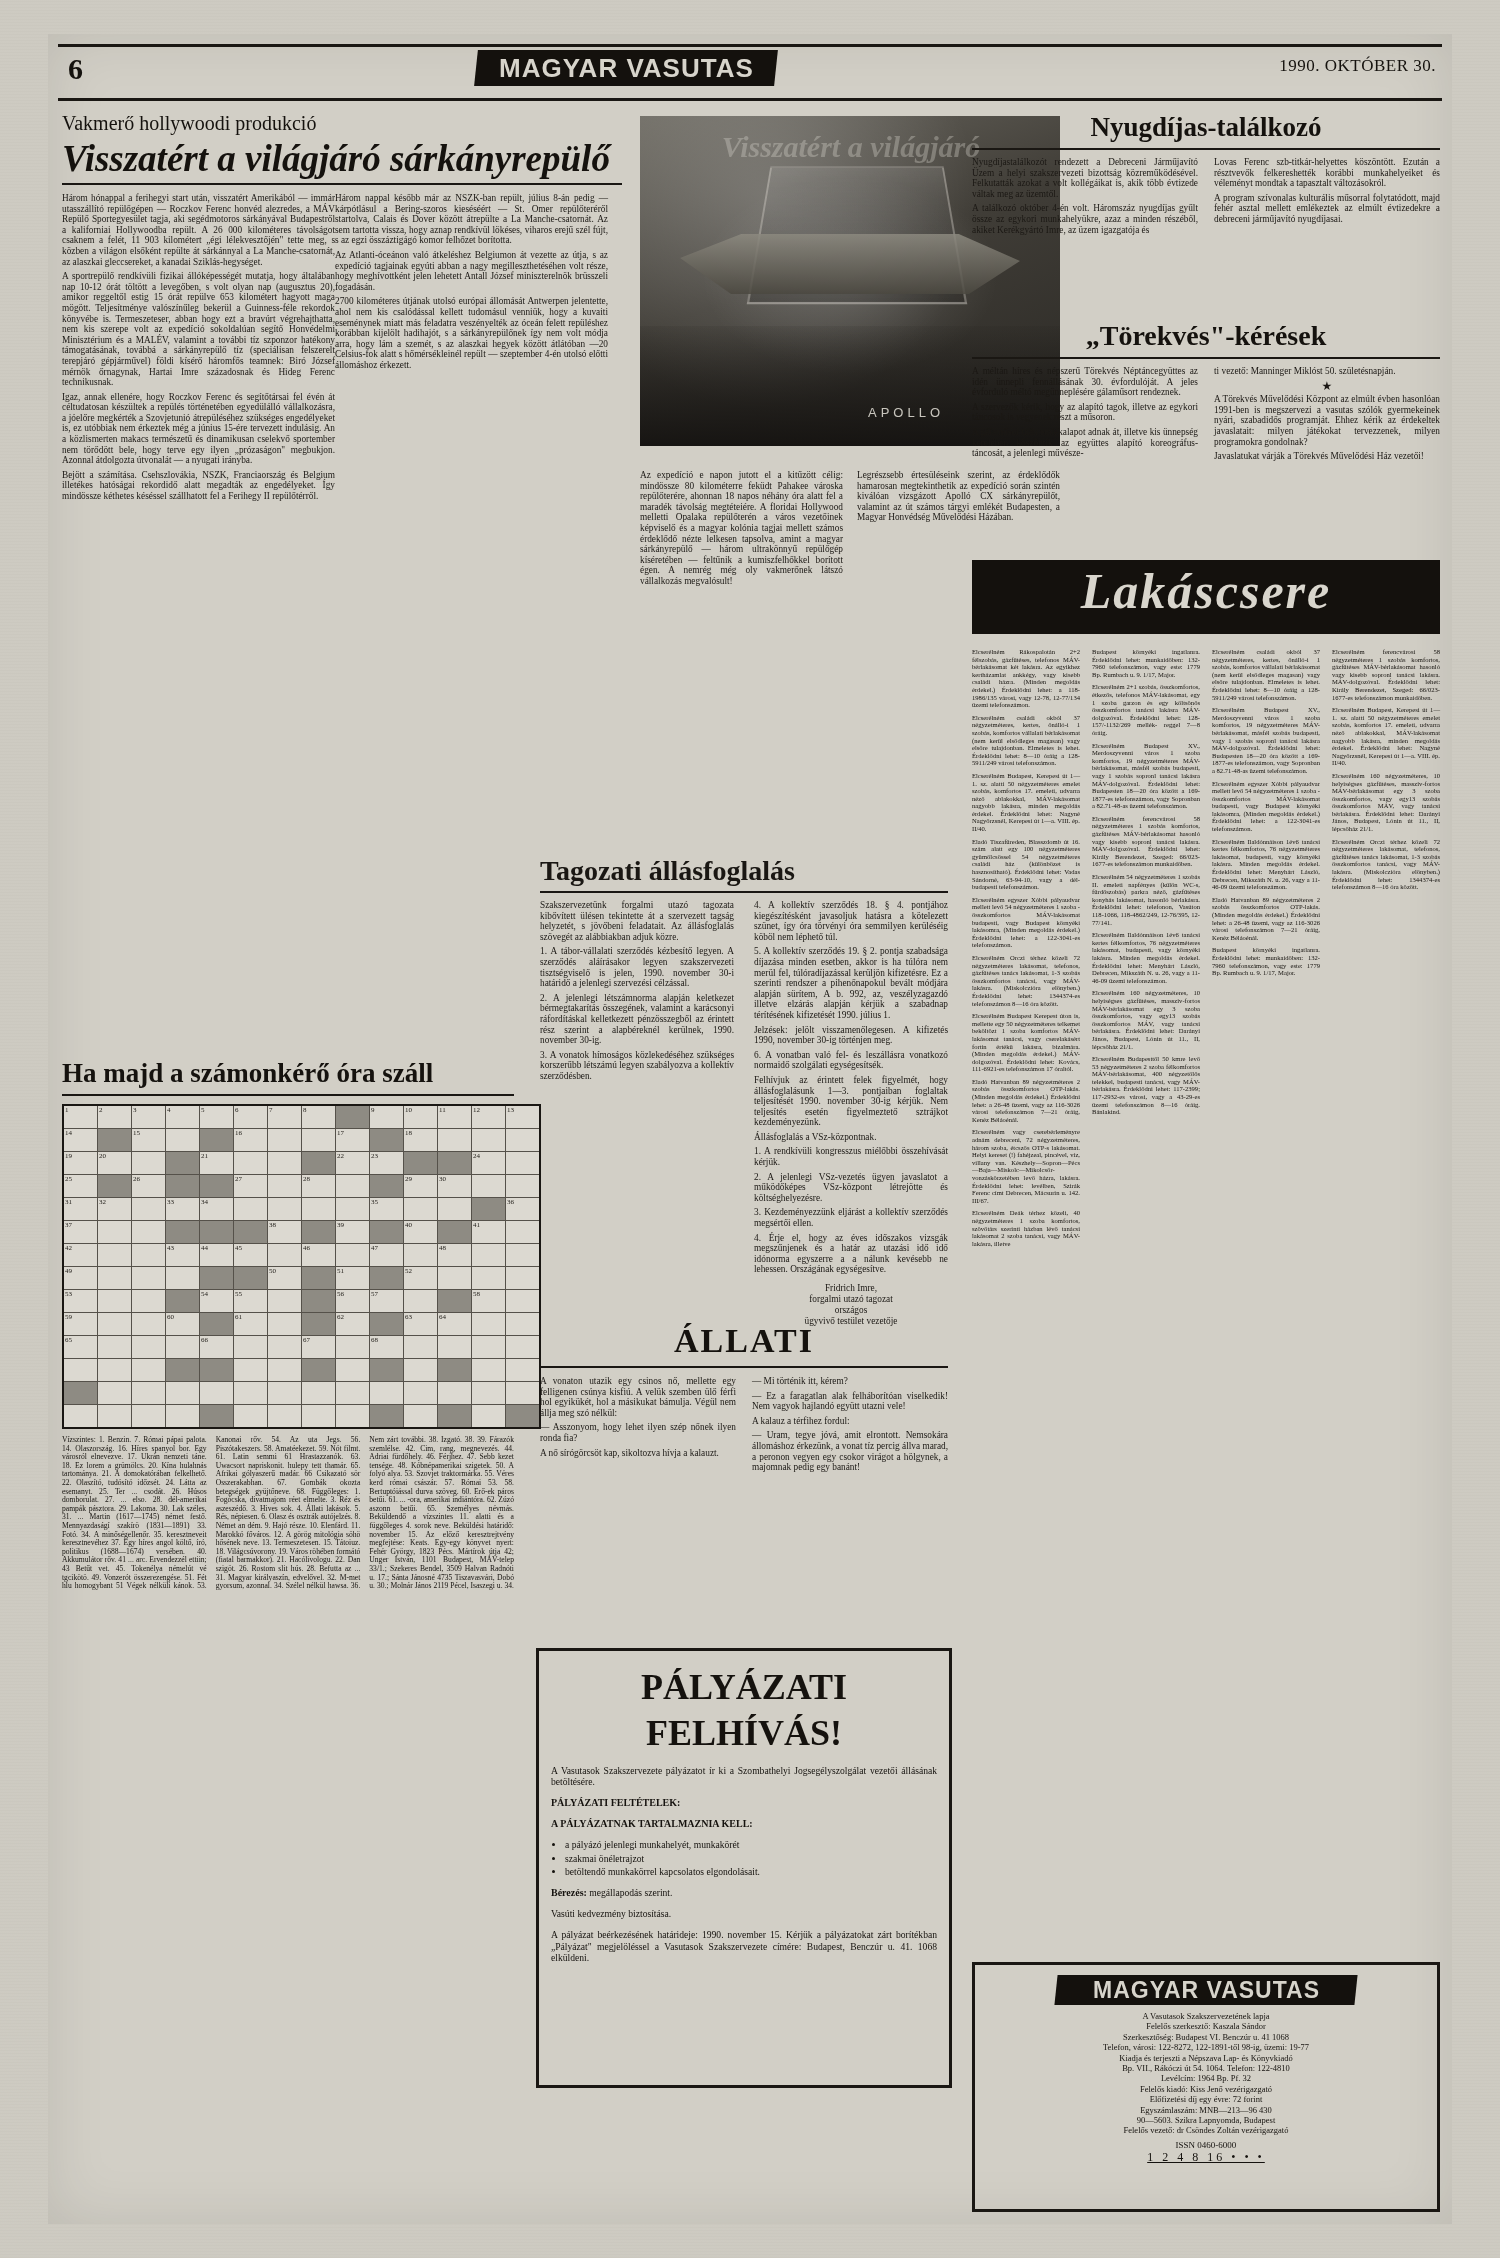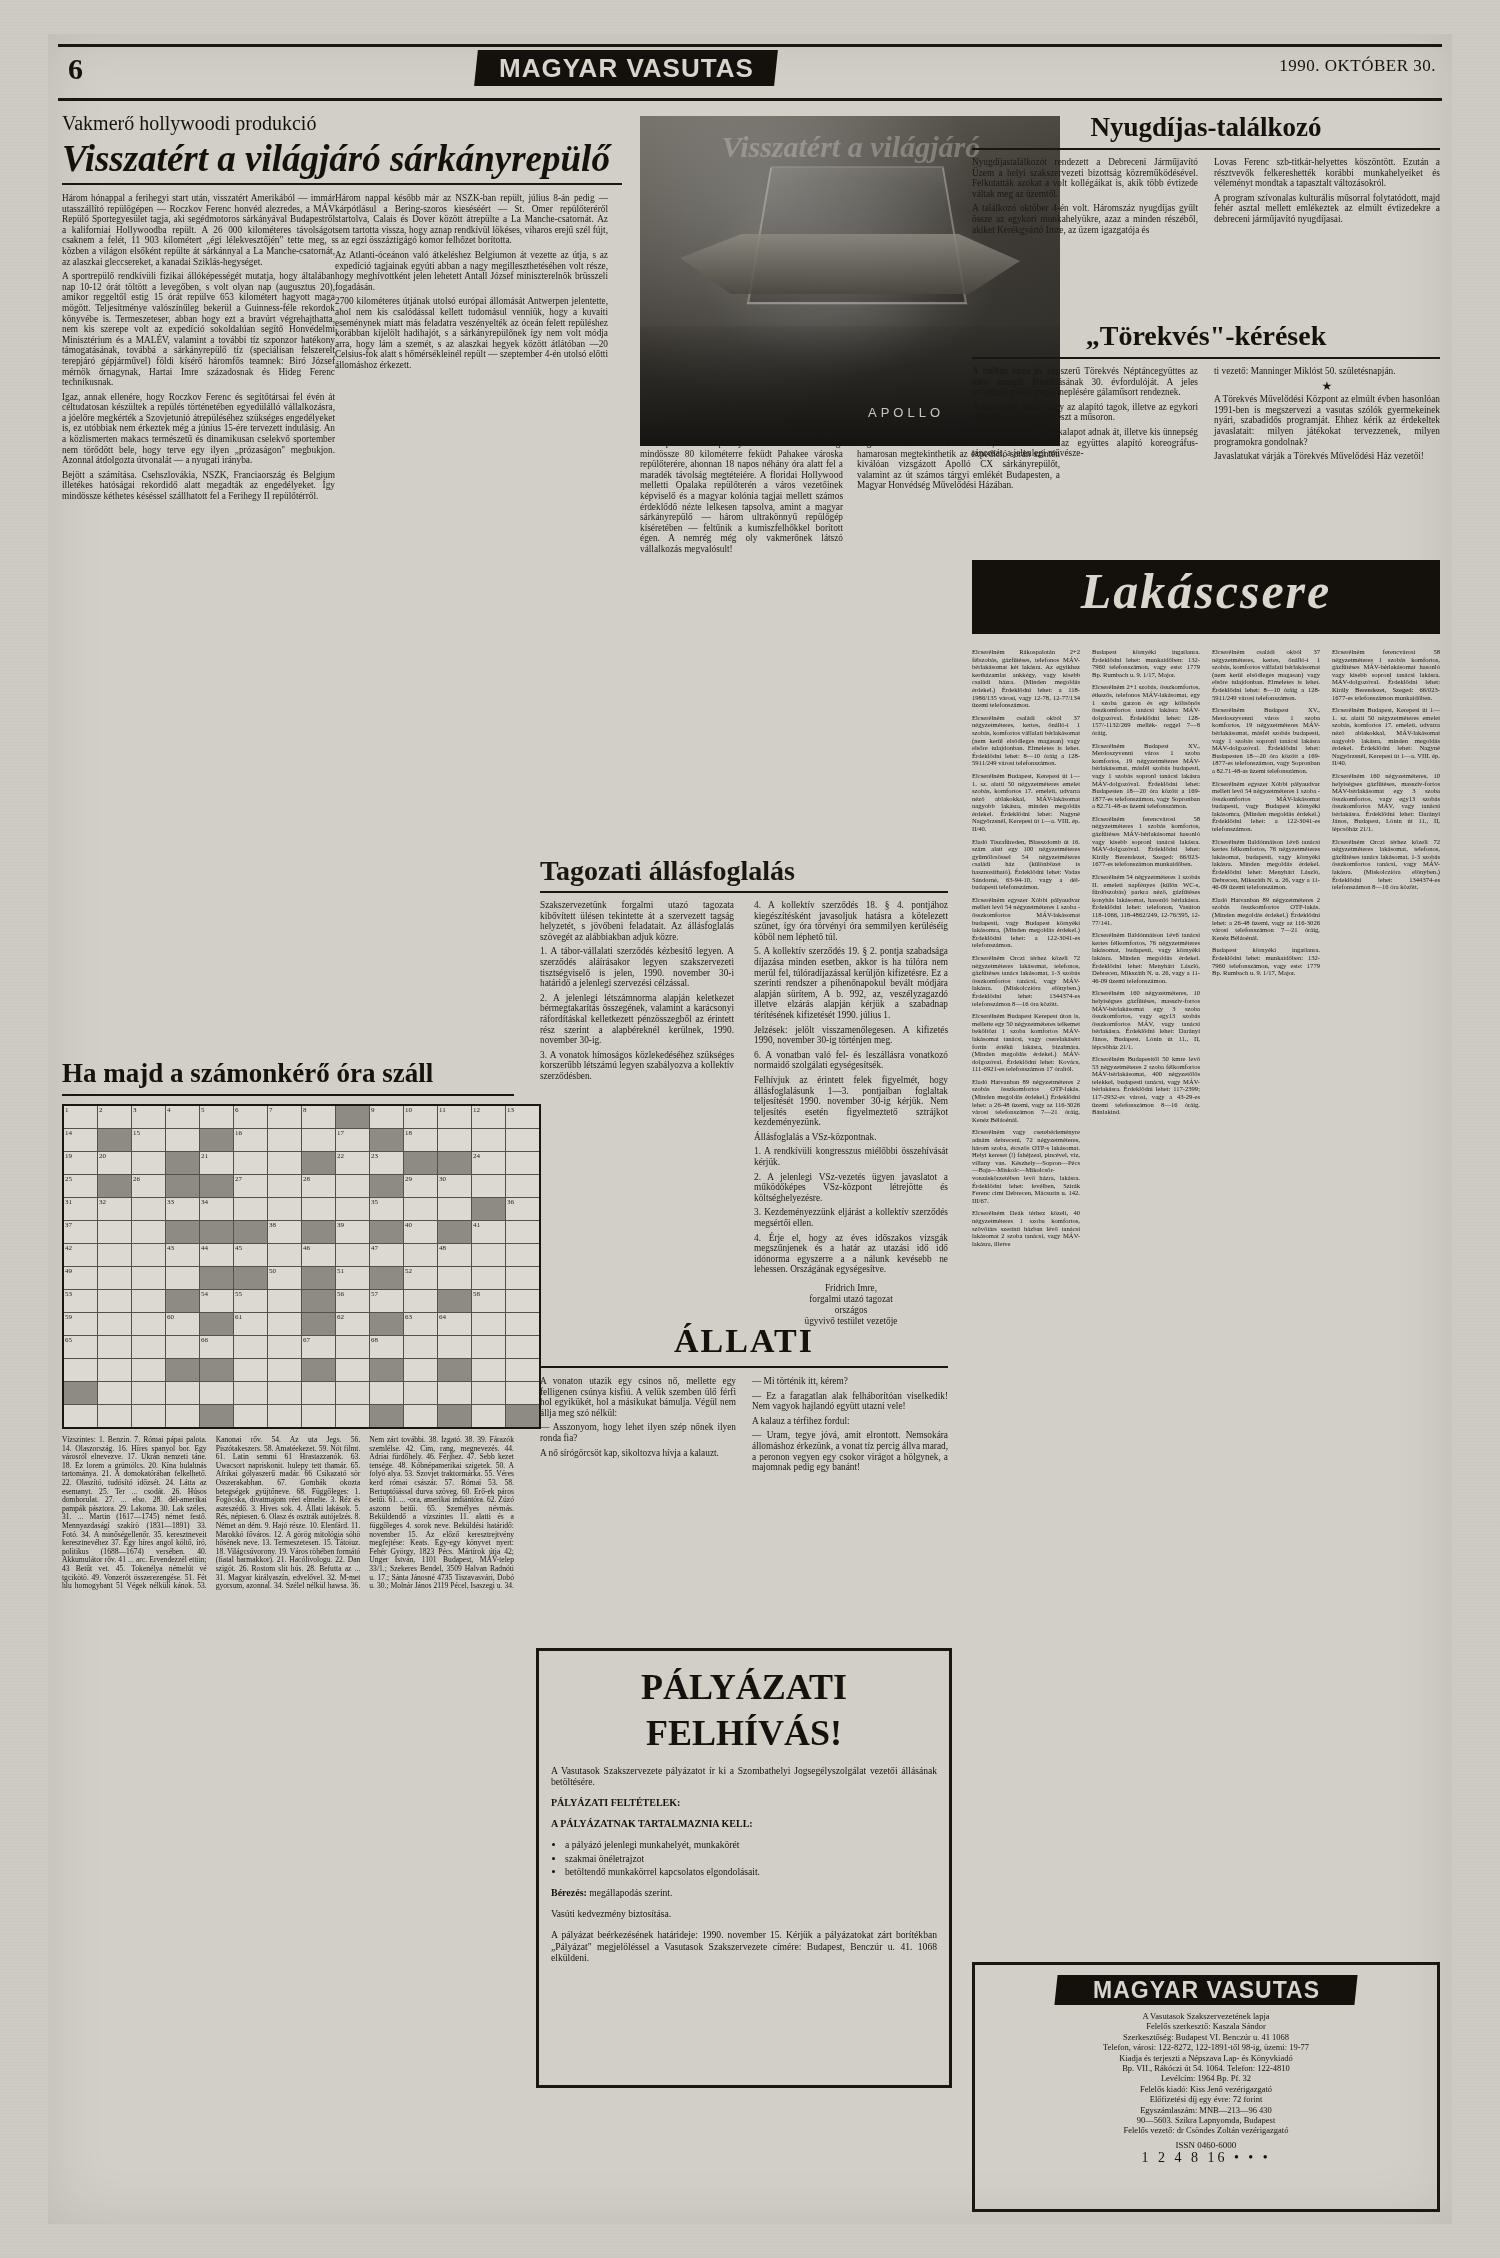--- a/index.html
+++ b/index.html
@@ -91,21 +91,21 @@
   }
   .photo .apollo{
     position:absolute; left:228px; bottom:26px; color:#e6e3da; font-size:13px;
     font-family:"Liberation Sans",sans-serif; letter-spacing:4px; opacity:.85;
   }
   .photo .halo{
     position:absolute; left:60px; top:60px; width:300px; height:200px;
     border-radius:50%;
     background:radial-gradient(ellipse at center, rgba(255,255,255,0.16), rgba(255,255,255,0) 70%);
   }
-  .feat-lower{position:absolute; left:640px; top:438px; width:420px;}
+  .feat-lower{position:absolute; left:640px; top:470px; width:420px;}
   .feat-lower-cols{display:flex; gap:14px;}
   .feat-lower-cols .c{width:203px;}
   .byline{text-align:right; font-size:11px; font-style:italic; margin-top:6px;}
   
   .tagozati{position:absolute; left:540px; top:855px; width:408px;}
   .tagozati h2{
     margin:0; font-size:28px; font-weight:bold; color:#1a1713;
     font-family:"Liberation Serif",serif;
   }
   .tagozati .rl{width:408px;height:2px;background:#1a1713;margin:4px 0 7px 0;}
@@ -186,21 +186,21 @@
   }
   .colo .logo{
     margin:2px auto 6px auto; width:300px; height:30px; background:#14110d;
     color:#d7d4cb; font-family:"Liberation Sans",sans-serif; font-weight:bold;
     font-size:23px; line-height:30px; letter-spacing:1px; transform:skewX(-6deg);
   }
   .colo .logo span{display:inline-block; transform:skewX(6deg);}
   .colo .lines{font-size:8.5px; line-height:10.4px;}
   .colo .lines div{margin:0;}
   .colo .issn{margin-top:4px; font-size:9px;}
-  .colo .dots{font-size:14px; letter-spacing:3px;}
+  .colo .dots{font-size:12px; letter-spacing:3px;text-decoration:underline;}
 </style>
 </head>
 <body>
 
 <div class="page">
   <div class="sheet"></div>
 
   <div class="masthead">
     <div class="mast-rule-top rule"></div>
     <div class="pageno">6</div>

